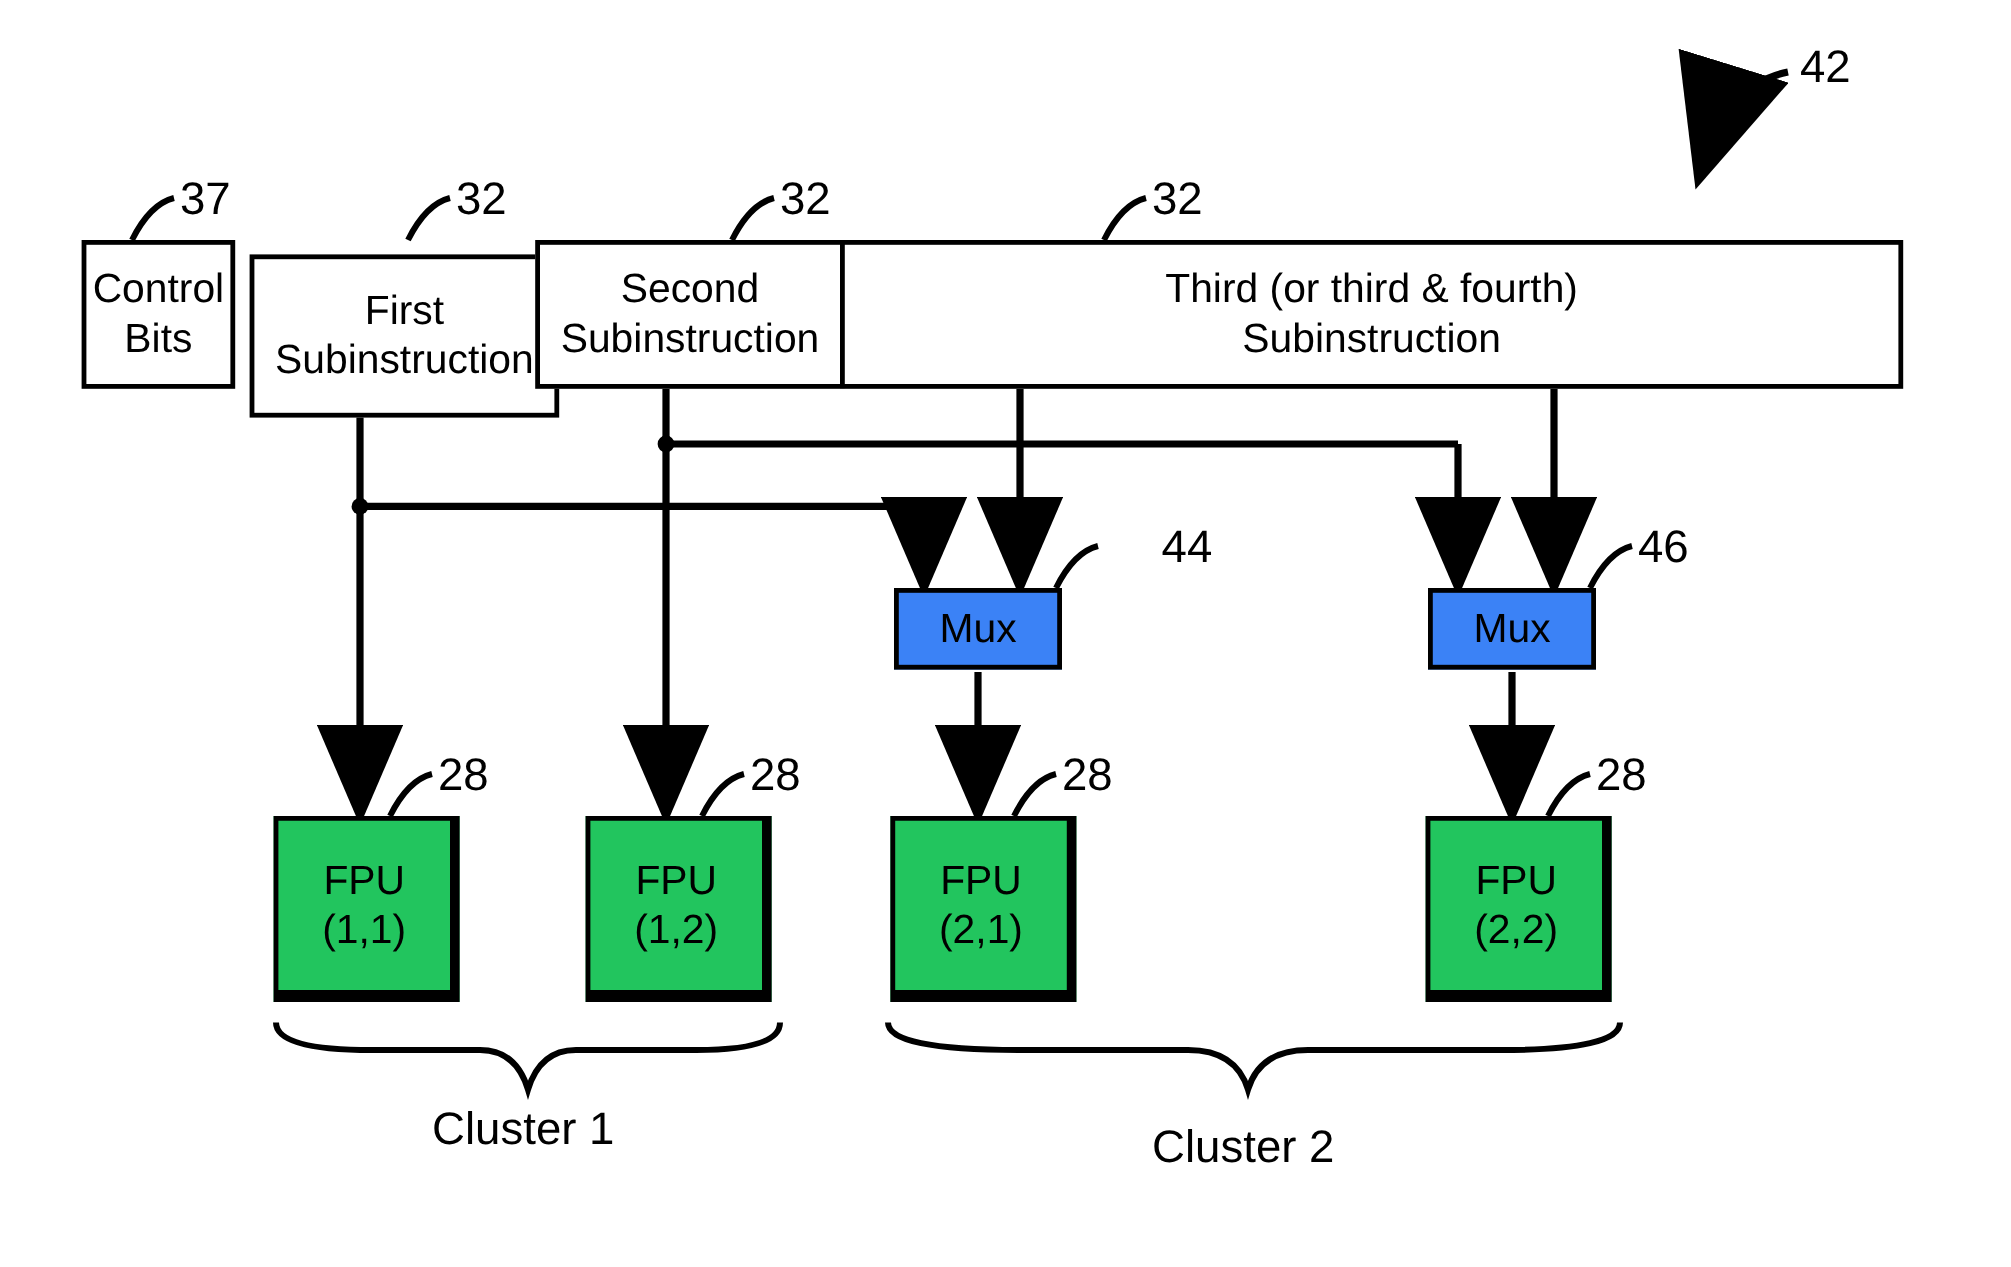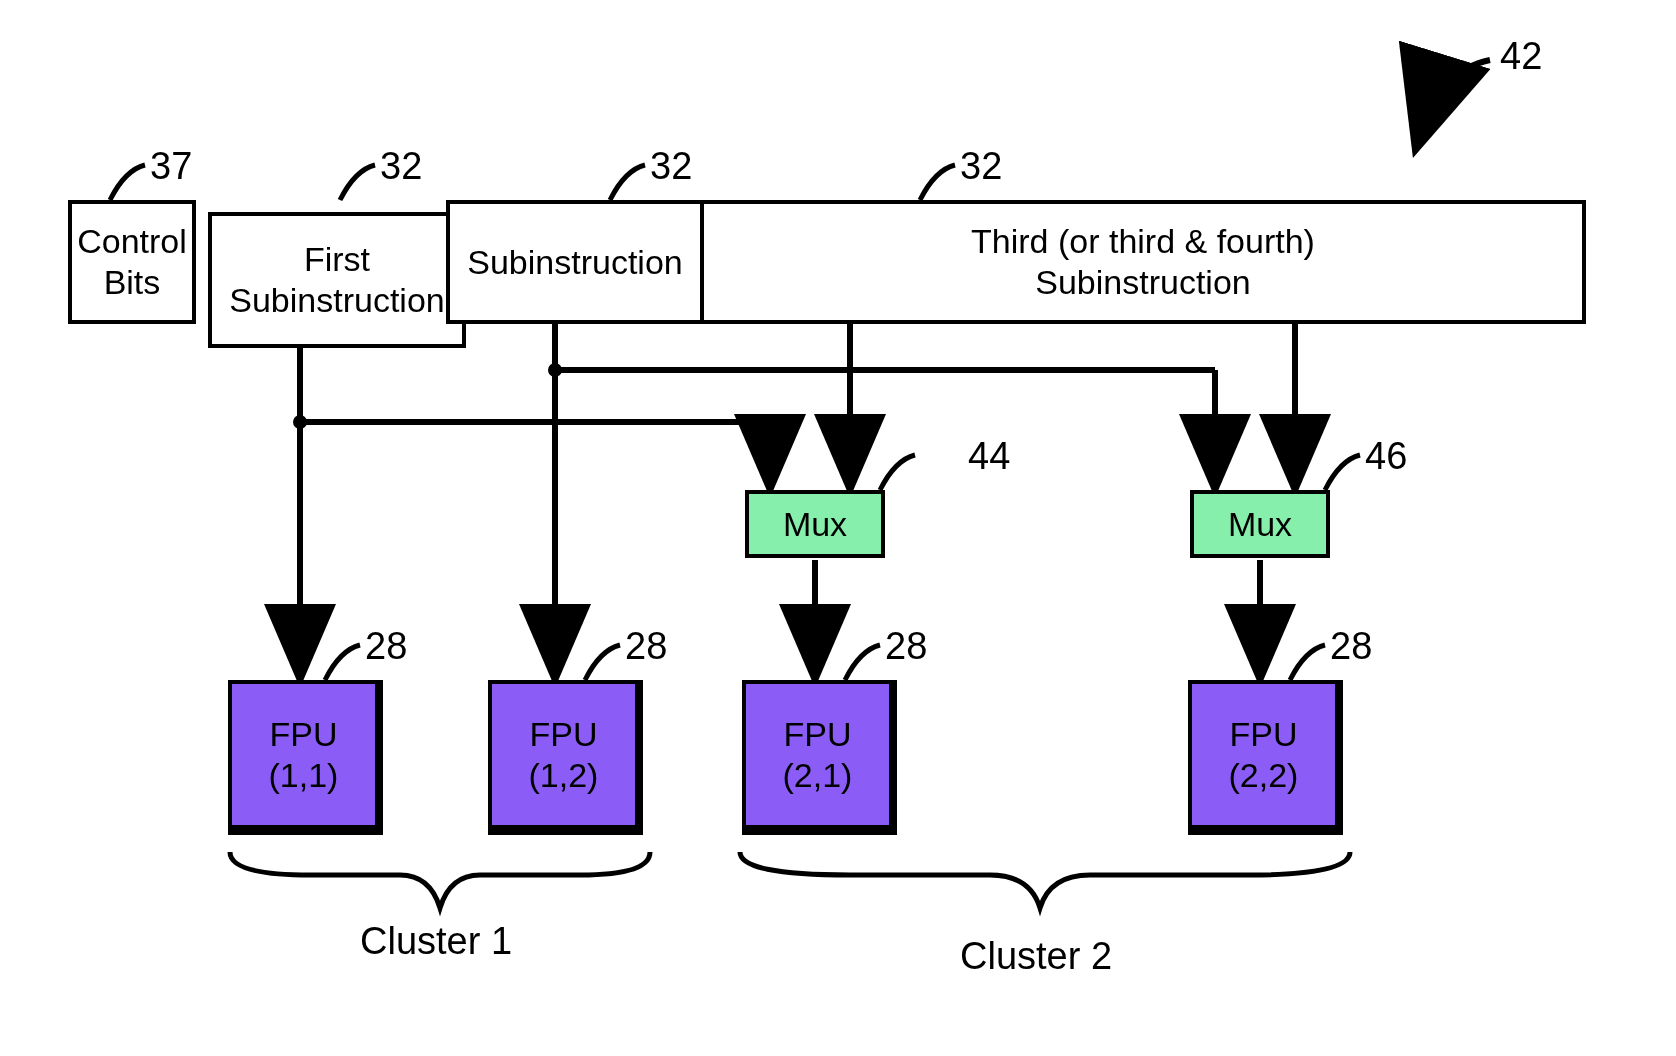--- a/index.html
+++ b/index.html
@@ -39,35 +39,35 @@
     }
     .small-box {
       position: absolute;
       border: 4px solid black;
       display: flex;
       align-items: center;
       justify-content: center;
       text-align: center;
       font-size: 34px;
       line-height: 1.2;
-      background: #86efac;
+      background: #3b82f6;
     }
     .fpu-box {
       position: absolute;
       border: 4px solid black;
       border-bottom-width: 10px;
       border-right-width: 8px;
       display: flex;
       flex-direction: column;
       align-items: center;
       justify-content: center;
       text-align: center;
       font-size: 34px;
       line-height: 1.2;
-      background: #8b5cf6;
+      background: #22c55e;
     }
     .cluster-label {
       position: absolute;
       font-size: 38px;
     }
     svg {
       position: absolute;
       top: 0;
       left: 0;
       pointer-events: none;
@@ -138,20 +138,21 @@
   <div class="row-box" style="left:158px; top:160px; width:258px; height:136px;margin-top:12px;">
     <div>
       <div>First</div>
       <div>Subinstruction</div>
     </div>
   </div>
   <div class="ref-label" style="left:330px; top:105px;">32</div>
 
   <div class="row-box" style="left:396px; top:160px; width:258px; height:124px;">
     <div>
+      <div>Second</div>
       <div>Subinstruction</div>
     </div>
   </div>
   <div class="ref-label" style="left:600px; top:105px;">32</div>
 
   <div class="row-box" style="left:650px; top:160px; width:886px; height:124px;">
     <div>
       <div>Third (or third &amp; fourth)</div>
       <div>Subinstruction</div>
     </div>

